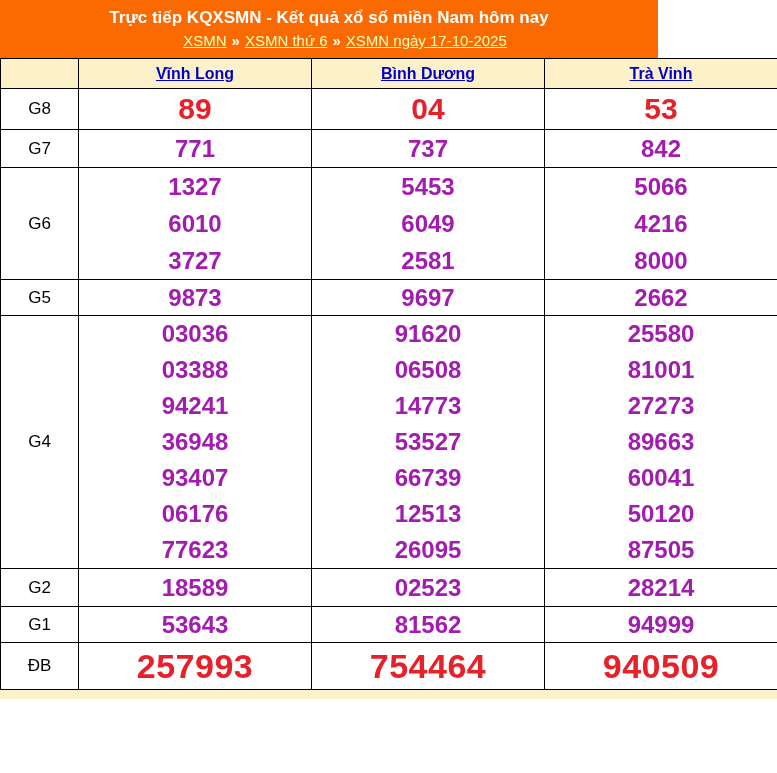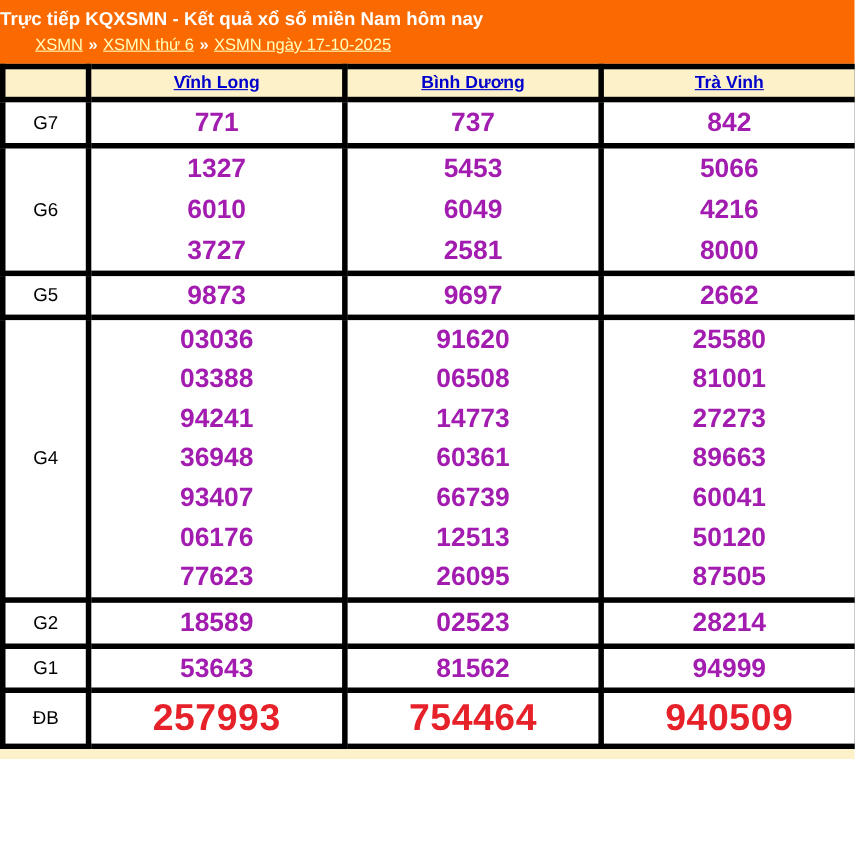--- a/index.html
+++ b/index.html
@@ -6,23 +6,24 @@
   html, body { margin: 0; padding: 0; }
   body {
     width: 777px;
     background: #ffffff;
     font-family: "Liberation Sans", sans-serif;
     -webkit-font-smoothing: antialiased;
   }
 
   
   .top-band {
-    width: 777px;
+    width: 658px;
     height: 58px;
     background: #fb6a00;
+    text-align: center;
     overflow: hidden;
   }
   .page-title {
     color: #ffffff;
     font-weight: bold;
     font-size: 17px;
     line-height: 20px;
     margin-top: 8px;
   }
   .breadcrumb {
@@ -45,21 +46,21 @@
   
   table.results {
     width: 777px;
     border-collapse: collapse;
     table-layout: fixed;
   }
   table.results col.c-label { width: 78px; }
   table.results col.c-prov  { width: 233px; }
   table.results th,
   table.results td {
-    border: 5px solid #000000;
+    border: 1px solid #000000;
     padding: 0;
     text-align: center;
     vertical-align: middle;
   }
   thead th {
     background: #fdf1c9;
     height: 30px;
     font-size: 16px;
   }
   .province-link {
@@ -115,20 +116,32 @@
   <thead>
     <tr>
       <th></th>
       <th><span class="province-link">Vĩnh Long</span></th>
       <th><span class="province-link">Bình Dương</span></th>
       <th><span class="province-link">Trà Vinh</span></th>
     </tr>
   </thead>
   <tbody>
 
+    <tr class="row-g8">
+      <td class="prize-label">G8</td>
+      <td>
+          <div class="num">89</div>
+        </td>
+      <td>
+          <div class="num">04</div>
+        </td>
+      <td>
+          <div class="num">53</div>
+        </td>
+    </tr>
 
     <tr class="row-g7">
       <td class="prize-label">G7</td>
       <td>
           <div class="num">771</div>
         </td>
       <td>
           <div class="num">737</div>
         </td>
       <td>
@@ -176,21 +189,21 @@
         <div class="num">94241</div>
         <div class="num">36948</div>
         <div class="num">93407</div>
         <div class="num">06176</div>
         <div class="num">77623</div>
       </td>
       <td>
         <div class="num">91620</div>
         <div class="num">06508</div>
         <div class="num">14773</div>
-        <div class="num">60361</div>
+        <div class="num">53527</div>
         <div class="num">66739</div>
         <div class="num">12513</div>
         <div class="num">26095</div>
       </td>
       <td>
         <div class="num">25580</div>
         <div class="num">81001</div>
         <div class="num">27273</div>
         <div class="num">89663</div>
         <div class="num">60041</div>

